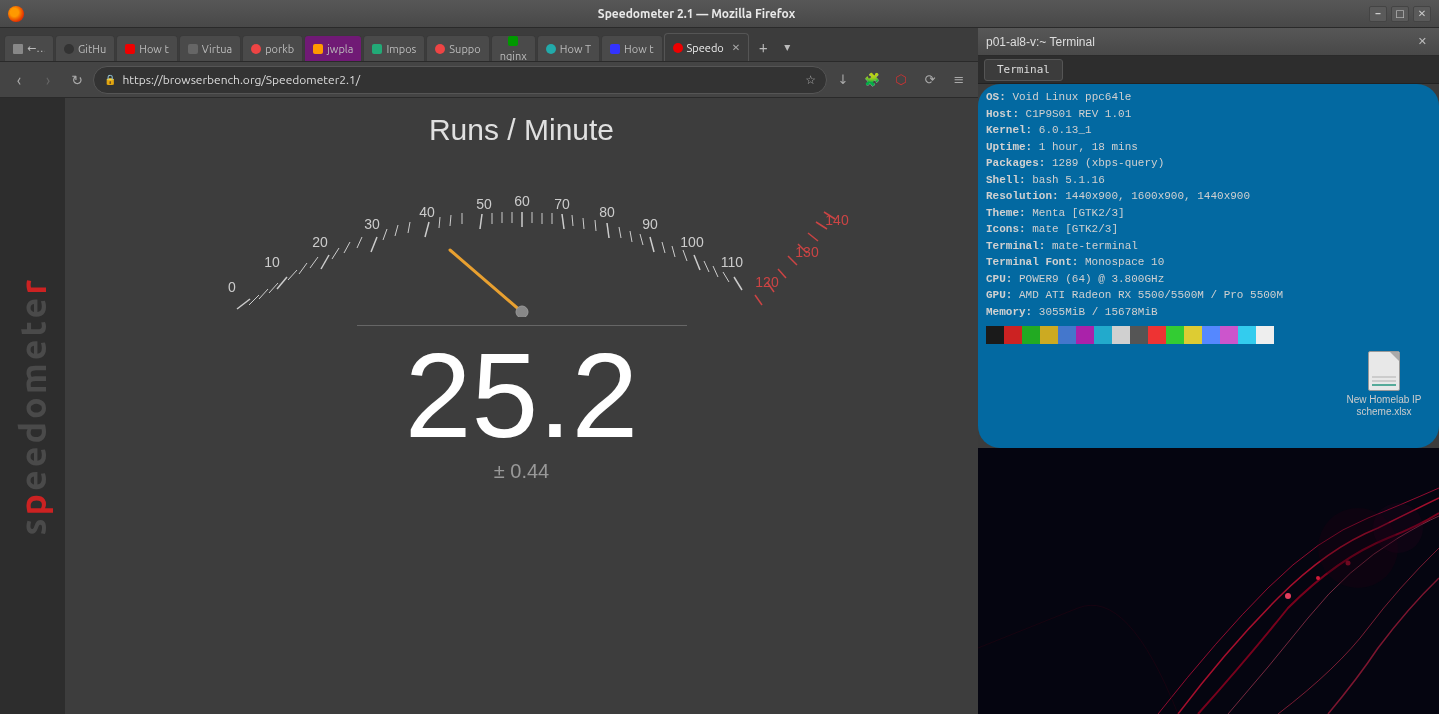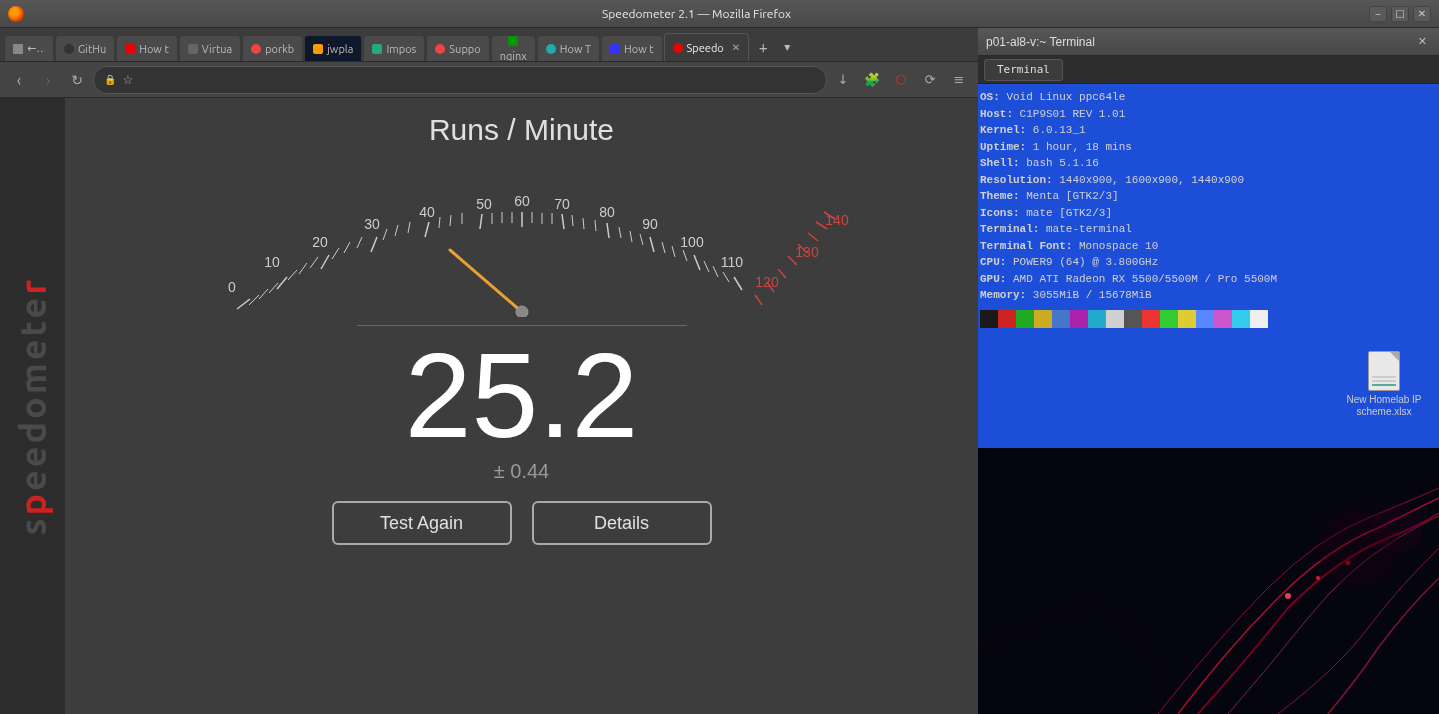--- a/index.html
+++ b/index.html
@@ -32,21 +32,21 @@
       border-bottom: 1px solid #2a2a2a;
     }
     .term-line {
       line-height: 1.5;
       white-space: pre;
     }
   </style>
 </head>
 <body>
 
-<div class="titlebar" style="height:28px;background:linear-gradient(to bottom,#575757,#484848);display:flex;padding:0 8px;gap:6px;border-bottom:1px solid #2a2a2a;position:relative;z-index:100;">
+<div class="titlebar" style="height:28px;background:linear-gradient(to bottom,#575757,#484848);display:flex;padding:0 8px;gap:6px;border-bottom:1px solid #2a2a2a;position:relative;z-index:100;font-weight:bold;">
   <div style="width:16px;height:16px;border-radius:50%;background:radial-gradient(circle at 40% 40%,#f90 30%,#e53000 70%);flex-shrink:0;"></div>
   <span style="flex:1;font-size:12px;color:#e8e8e8;text-align:center;">Speedometer 2.1 — Mozilla Firefox</span>
   <div style="display:flex;gap:4px;">
     <div style="width:18px;height:16px;background:#5a5a5a;border:1px solid #444;border-radius:2px;display:flex;align-items:center;justify-content:center;font-size:10px;color:#ccc;cursor:pointer;">–</div>
     <div style="width:18px;height:16px;background:#5a5a5a;border:1px solid #444;border-radius:2px;display:flex;align-items:center;justify-content:center;font-size:10px;color:#ccc;cursor:pointer;">□</div>
     <div style="width:18px;height:16px;background:#5a5a5a;border:1px solid #444;border-radius:2px;display:flex;align-items:center;justify-content:center;font-size:10px;color:#ccc;cursor:pointer;">✕</div>
   </div>
 </div>
 
 <div style="display:flex;width:1439px;height:686px;overflow:hidden;">
@@ -73,21 +73,21 @@
       <div style="height:26px;padding:0 8px;display:flex;align-items:center;font-size:11px;color:#bbb;background:#4a4a4a;border:1px solid #3a3a3a;border-bottom:none;border-radius:4px 4px 0 0;max-width:75px;overflow:hidden;flex-shrink:0;gap:4px;margin-left:1px;">
         <div style="width:10px;height:10px;background:#666;border-radius:2px;flex-shrink:0;"></div>
         <span>Virtua</span>
       </div>
 
       <div style="height:26px;padding:0 8px;display:flex;align-items:center;font-size:11px;color:#bbb;background:#4a4a4a;border:1px solid #3a3a3a;border-bottom:none;border-radius:4px 4px 0 0;max-width:75px;overflow:hidden;flex-shrink:0;gap:4px;margin-left:1px;">
         <div style="width:10px;height:10px;background:#e44;border-radius:50%;flex-shrink:0;"></div>
         <span>porkb</span>
       </div>
 
-      <div style="height:26px;padding:0 8px;display:flex;align-items:center;font-size:11px;color:#bbb;background:#0f172a;border:1px solid #3a3a3a;border-bottom:none;border-radius:4px 4px 0 0;max-width:75px;overflow:hidden;flex-shrink:0;gap:4px;margin-left:1px;">
+      <div style="height:26px;padding:0 8px;display:flex;align-items:center;font-size:11px;color:#bbb;background:#701a75;border:1px solid #3a3a3a;border-bottom:none;border-radius:4px 4px 0 0;max-width:75px;overflow:hidden;flex-shrink:0;gap:4px;margin-left:1px;">
         <div style="width:10px;height:10px;background:#f90;border-radius:2px;flex-shrink:0;"></div>
         <span>jwpla</span>
       </div>
 
       <div style="height:26px;padding:0 8px;display:flex;align-items:center;font-size:11px;color:#bbb;background:#4a4a4a;border:1px solid #3a3a3a;border-bottom:none;border-radius:4px 4px 0 0;max-width:75px;overflow:hidden;flex-shrink:0;gap:4px;margin-left:1px;">
         <div style="width:10px;height:10px;background:#2a7;border-radius:2px;flex-shrink:0;"></div>
         <span>Impos</span>
       </div>
 
       <div style="height:26px;padding:0 8px;display:flex;align-items:center;font-size:11px;color:#bbb;background:#4a4a4a;border:1px solid #3a3a3a;border-bottom:none;border-radius:4px 4px 0 0;max-width:75px;overflow:hidden;flex-shrink:0;gap:4px;margin-left:1px;">
@@ -120,20 +120,21 @@
       <div style="width:24px;height:28px;display:flex;align-items:center;justify-content:center;color:#bbb;font-size:12px;cursor:pointer;">▾</div>
     </div>
 
     <div style="height:36px;background:#444;display:flex;align-items:center;padding:0 6px;gap:3px;border-bottom:1px solid #2a2a2a;">
       <div style="width:26px;height:26px;display:flex;align-items:center;justify-content:center;font-size:16px;color:#aaa;cursor:pointer;border-radius:3px;">‹</div>
       <div style="width:26px;height:26px;display:flex;align-items:center;justify-content:center;font-size:16px;color:#666;cursor:pointer;border-radius:3px;">›</div>
       <div style="width:26px;height:26px;display:flex;align-items:center;justify-content:center;font-size:14px;color:#aaa;cursor:pointer;border-radius:3px;">↻</div>
 
       <div style="flex:1;height:28px;background:#333;border:1px solid #555;border-radius:14px;display:flex;align-items:center;padding:0 10px;gap:6px;">
         <span style="font-size:10px;color:#888;">🔒</span>
+        <span style="font-size:12px;color:#ddd;flex:1;">https://browserbench.org/Speedometer2.1/</span>
         <span style="font-size:12px;color:#aaa;cursor:pointer;">☆</span>
       </div>
 
       <div style="width:26px;height:26px;display:flex;align-items:center;justify-content:center;font-size:13px;color:#aaa;cursor:pointer;">↓</div>
       <div style="width:26px;height:26px;display:flex;align-items:center;justify-content:center;font-size:13px;color:#aaa;cursor:pointer;">🧩</div>
       <div style="width:26px;height:26px;display:flex;align-items:center;justify-content:center;font-size:13px;color:#c33;cursor:pointer;">⬡</div>
       <div style="width:26px;height:26px;display:flex;align-items:center;justify-content:center;font-size:13px;color:#aaa;cursor:pointer;">⟳</div>
       <div style="width:26px;height:26px;display:flex;align-items:center;justify-content:center;font-size:13px;color:#aaa;cursor:pointer;">≡</div>
     </div>
 
@@ -250,50 +251,47 @@
           </svg>
         </div>
 
         <div style="width:330px;height:1px;background:#666;margin-bottom:12px;"></div>
 
         <div style="display:flex;flex-direction:column;align-items:center;">
           <div style="font-size:120px;font-weight:300;color:#fff;line-height:0.95;font-family:sans-serif;">25.2</div>
           <div style="font-size:20px;color:#999;margin-top:8px;margin-bottom:18px;font-family:sans-serif;">± 0.44</div>
         </div>
 
-        <div style="display:flex;gap:20px;">
-          <button style="width:180px;height:44px;background:transparent;border:2px solid #aaa;border-radius:6px;font-size:18px;color:#e0e0e0;cursor:pointer;font-family:sans-serif;">Test Again</button>
-          <button style="width:180px;height:44px;background:transparent;border:2px solid #aaa;border-radius:6px;font-size:18px;color:#e0e0e0;cursor:pointer;font-family:sans-serif;">Details</button>
-        </div>
 
       </div>
     </div>
   </div>
 
   <div style="width:461px;height:686px;display:flex;flex-direction:column;flex-shrink:0;">
 
     <div style="height:420px;display:flex;flex-direction:column;flex-shrink:0;">
 
       <div style="height:28px;background:linear-gradient(to bottom,#575757,#484848);display:flex;align-items:center;padding:0 8px;gap:6px;border-bottom:1px solid #2a2a2a;flex-shrink:0;">
         <span style="flex:1;font-size:12px;color:#ddd;font-family:sans-serif;">
           <span>p01-al8-v:~ Terminal</span>
         </span>
         <span style="font-size:11px;color:#bbb;cursor:pointer;padding:1px 4px;border-radius:2px;">✕</span>
       </div>
 
       <div style="height:28px;background:#2d2d2d;display:flex;align-items:center;padding:0 6px;border-bottom:1px solid #222;flex-shrink:0;">
         <div style="height:22px;padding:0 12px;background:#3c3c3c;border:1px solid #555;border-radius:3px;font-size:11px;color:#ddd;display:flex;align-items:center;cursor:pointer;font-family:monospace;">Terminal</div>
       </div>
 
-      <div style="flex:1;background:#1d4ed8;padding:5px 2px;font-family:'Courier New',monospace;font-size:11px;color:#d0d0d0;overflow:hidden;position:relative;">
+      <div style="flex:1;background:#0369a1;padding:5px 8px;font-family:'Courier New',monospace;font-size:11px;color:#d0d0d0;overflow:hidden;position:relative;border-radius:22px;">
 
         <div class="term-line" style="line-height:1.5;white-space:pre;"><span style="font-weight:bold;color:#d0d0d0;">OS:</span><span style="color:#d0d0d0;"> Void Linux ppc64le</span></div>
         <div class="term-line" style="line-height:1.5;white-space:pre;"><span style="font-weight:bold;color:#d0d0d0;">Host:</span><span style="color:#d0d0d0;"> C1P9S01 REV 1.01</span></div>
         <div class="term-line" style="line-height:1.5;white-space:pre;"><span style="font-weight:bold;color:#d0d0d0;">Kernel:</span><span style="color:#d0d0d0;"> 6.0.13_1</span></div>
         <div class="term-line" style="line-height:1.5;white-space:pre;"><span style="font-weight:bold;color:#d0d0d0;">Uptime:</span><span style="color:#d0d0d0;"> 1 hour, 18 mins</span></div>
+        <div class="term-line" style="line-height:1.5;white-space:pre;"><span style="font-weight:bold;color:#d0d0d0;">Packages:</span><span style="color:#d0d0d0;"> 1289 (xbps-query)</span></div>
         <div class="term-line" style="line-height:1.5;white-space:pre;"><span style="font-weight:bold;color:#d0d0d0;">Shell:</span><span style="color:#d0d0d0;"> bash 5.1.16</span></div>
         <div class="term-line" style="line-height:1.5;white-space:pre;"><span style="font-weight:bold;color:#d0d0d0;">Resolution:</span><span style="color:#d0d0d0;"> 1440x900, 1600x900, 1440x900</span></div>
         <div class="term-line" style="line-height:1.5;white-space:pre;"><span style="font-weight:bold;color:#d0d0d0;margin-top:44px;">Theme:</span><span style="color:#d0d0d0;"> Menta [GTK2/3]</span></div>
         <div class="term-line" style="line-height:1.5;white-space:pre;"><span style="font-weight:bold;color:#d0d0d0;">Icons:</span><span style="color:#d0d0d0;"> mate [GTK2/3]</span></div>
         <div class="term-line" style="line-height:1.5;white-space:pre;"><span style="font-weight:bold;color:#d0d0d0;">Terminal:</span><span style="color:#d0d0d0;"> mate-terminal</span></div>
         <div class="term-line" style="line-height:1.5;white-space:pre;"><span style="font-weight:bold;color:#d0d0d0;">Terminal Font:</span><span style="color:#d0d0d0;"> Monospace 10</span></div>
         <div class="term-line" style="line-height:1.5;white-space:pre;"><span style="font-weight:bold;color:#d0d0d0;">CPU:</span><span style="color:#d0d0d0;"> POWER9 (64) @ 3.800GHz</span></div>
         <div class="term-line" style="line-height:1.5;white-space:pre;"><span style="font-weight:bold;color:#d0d0d0;">GPU:</span><span style="color:#d0d0d0;"> AMD ATI Radeon RX 5500/5500M / Pro 5500M</span></div>
         <div class="term-line" style="line-height:1.5;white-space:pre;"><span style="font-weight:bold;color:#d0d0d0;">Memory:</span><span style="color:#d0d0d0;"> 3055MiB / 15678MiB</span></div>
 

